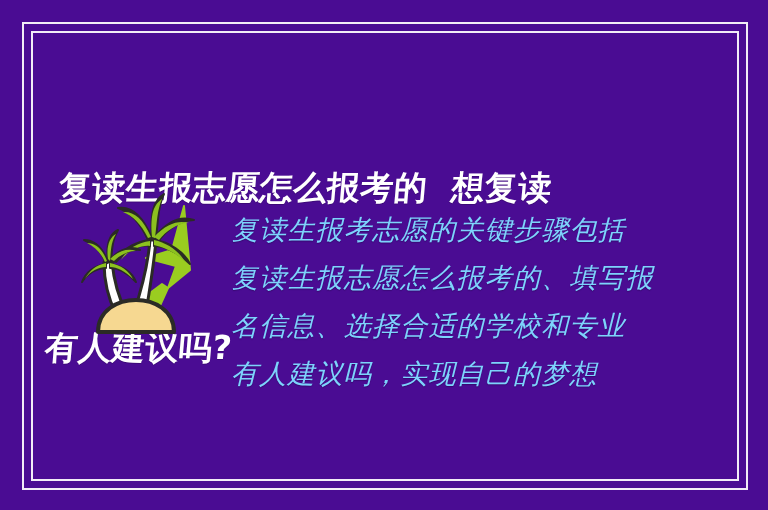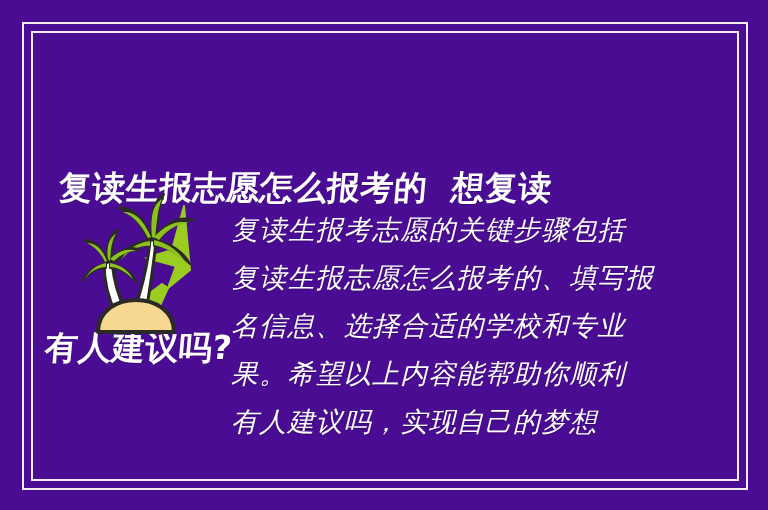--- a/index.html
+++ b/index.html
@@ -150,21 +150,20 @@
         <path d="M36 67 C34 54, 38 45, 44 42 C39 50, 39 58, 38 69 Z"></path>
         <path d="M38 67 C47 58, 57 56, 64 59 C56 59, 48 63, 42 69 Z"></path>
         <path d="M38 71 C49 73, 57 79, 61 87 C53 79, 45 75, 38 75 Z"></path>
         <path d="M34 71 C24 73, 17 79, 13 87 C18 79, 27 75, 34 75 Z"></path>
       </g>
 
       <path d="M26 140 C26 118, 46 108, 64 108 C82 108, 102 118, 102 140 Z" fill="#F6D891" stroke="#2B2B26" stroke-width="4" stroke-linejoin="round"></path>
     </svg>
   </div>
 
-  <div class="body-copy" style="color: #ffffff;">
+  <div class="body-copy" style="color: #7dd3fc;">
     <span class="body-line">复读生报考志愿的关键步骤包括</span>
     <span class="body-line">复读生报志愿怎么报考的、填写报</span>
     <span class="body-line">名信息、选择合适的学校和专业</span>
-    <span class="body-line">果。希望以上内容能帮助你顺利</span>
     <span class="body-line">有人建议吗，实现自己的梦想</span>
   </div>
 
 </div>
 
 </body></html>

